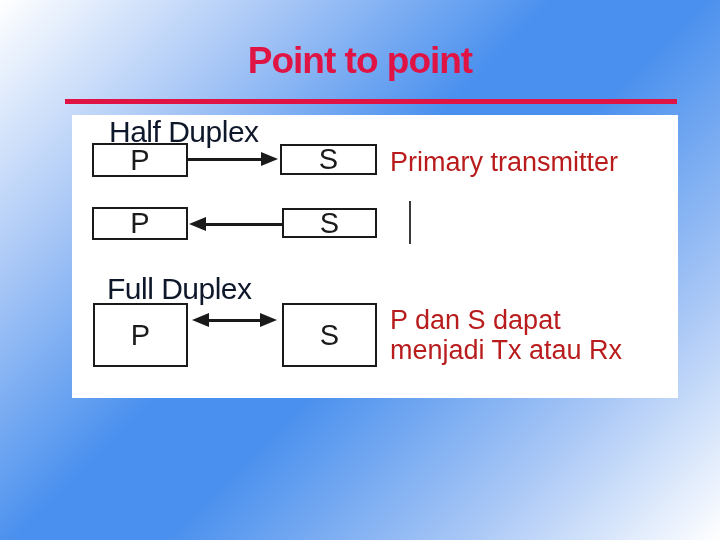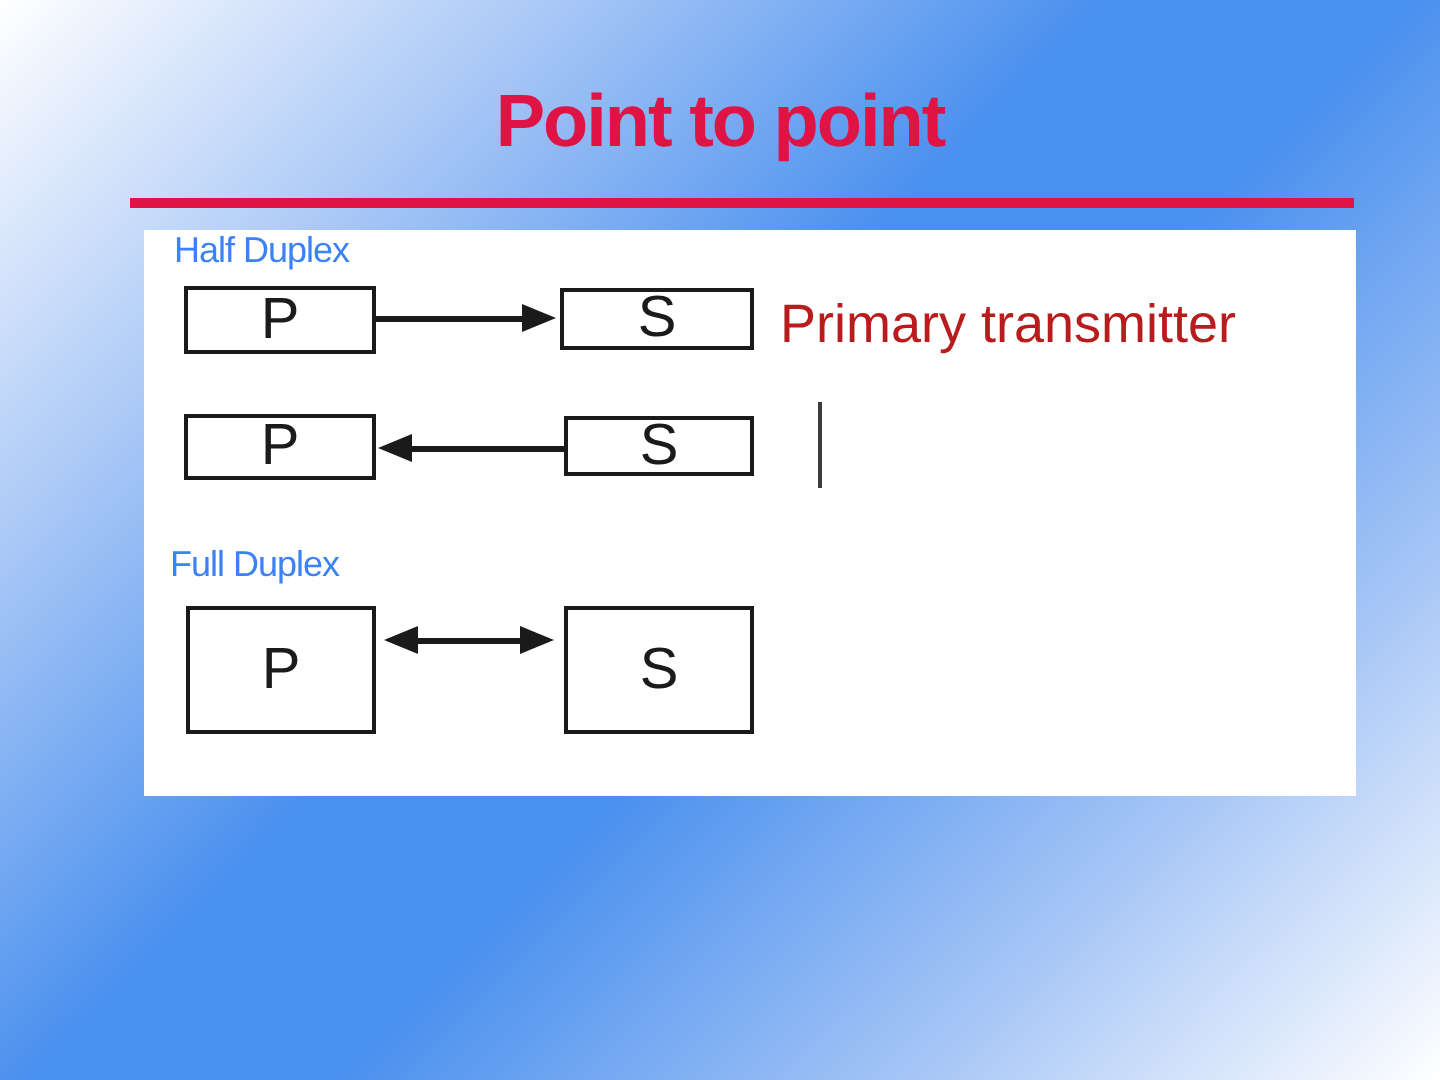--- a/index.html
+++ b/index.html
@@ -7,21 +7,21 @@
     position:relative;width:720px;height:540px;overflow:hidden;
     font-family:"Liberation Sans","DejaVu Sans",sans-serif;
     background:linear-gradient(135deg,#ffffff 0%,#aac8f6 22%,#4a90ee 44%,#4a90ee 56%,#aac8f6 80%,#ffffff 100%);
   }
   .title{
     position:absolute;left:0;top:40px;width:720px;text-align:center;
     font-size:37px;font-weight:bold;letter-spacing:-1px;color:#e01345;
   }
   .divider{position:absolute;left:65px;top:99px;width:612px;height:5px;background:#e01345;}
   .panel{position:absolute;left:72px;top:115px;width:606px;height:283px;background:#ffffff;}
-  .sec-label{position:absolute;font-size:18px;letter-spacing:-0.5px;color:#3b82f6;white-space:nowrap;}
+  .sec-label{position:absolute;font-size:30px;letter-spacing:-0.5px;color:#0f172a;white-space:nowrap;margin-left:22px;}
   .hd{left:15px;top:0px;}
   .fd{left:13px;top:157px;}
   .box{
     position:absolute;border:2px solid #1a1a1a;background:#fff;color:#1b1b1b;
     display:flex;align-items:center;justify-content:center;font-size:29px;box-sizing:border-box;
   }
   .p1{left:20px;top:28px;width:96px;height:34px;}
   .s1{left:208px;top:29px;width:97px;height:31px;}
   .p2{left:20px;top:92px;width:96px;height:33px;}
   .s2{left:210px;top:93px;width:95px;height:30px;}
@@ -68,15 +68,19 @@
     <div class="box s2">S</div>
     <div class="caret"></div>
 
     <div class="sec-label fd">Full Duplex</div>
 
     <div class="box p3">P</div>
     <div class="tri tri-left t3a"></div>
     <div class="hline l3"></div>
     <div class="tri tri-right t3b"></div>
     <div class="box s3">S</div>
+    <div class="caption c3">
+      <div>P dan S dapat</div>
+      <div>menjadi Tx atau Rx</div>
+    </div>
 
   </div>
 </div>
 
 </body></html>

